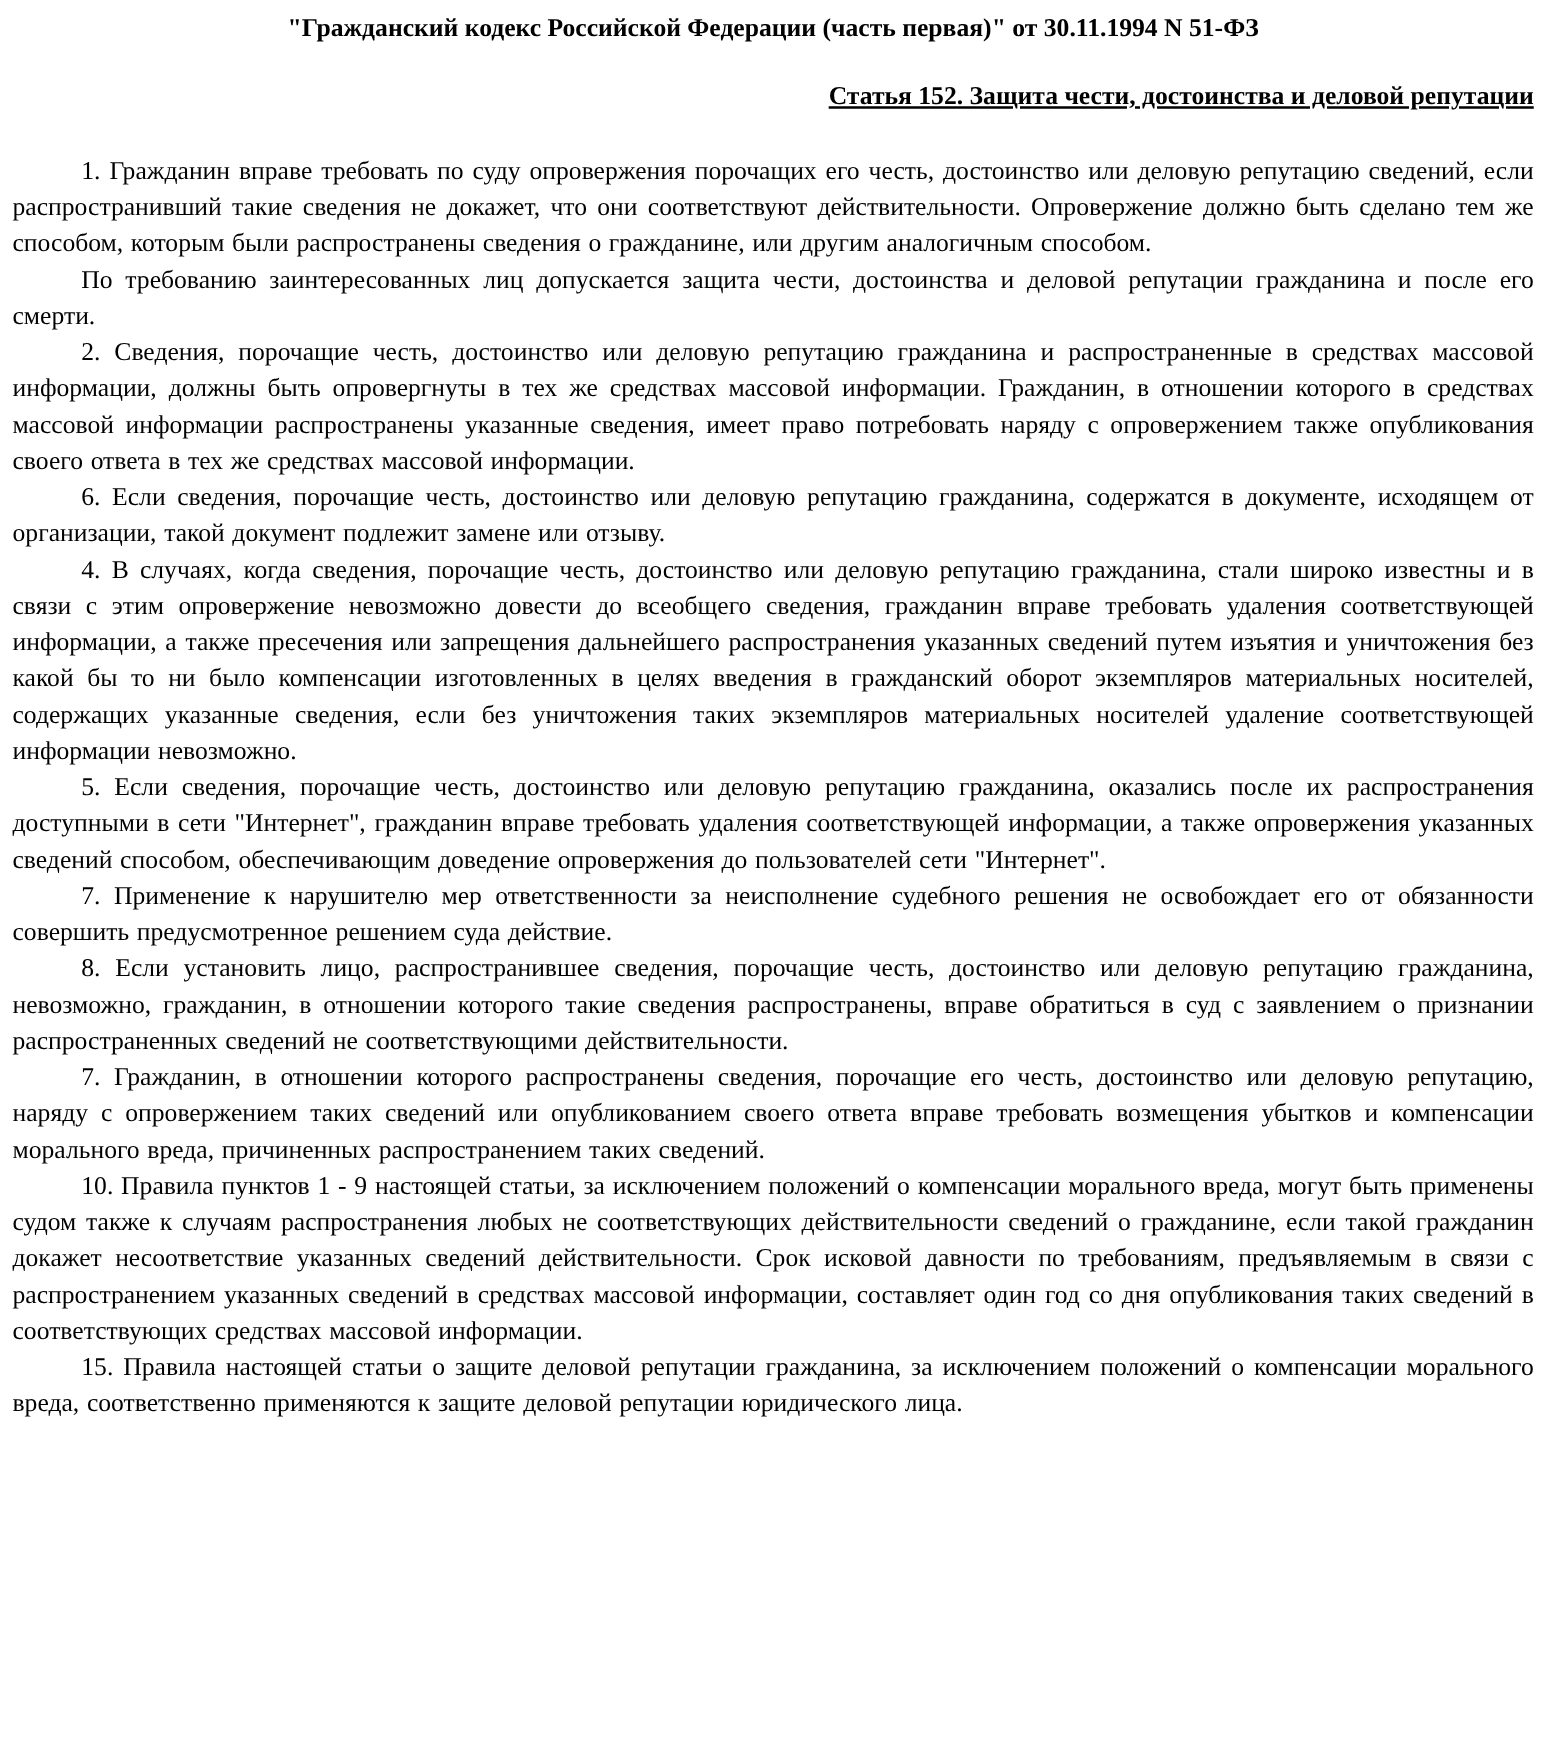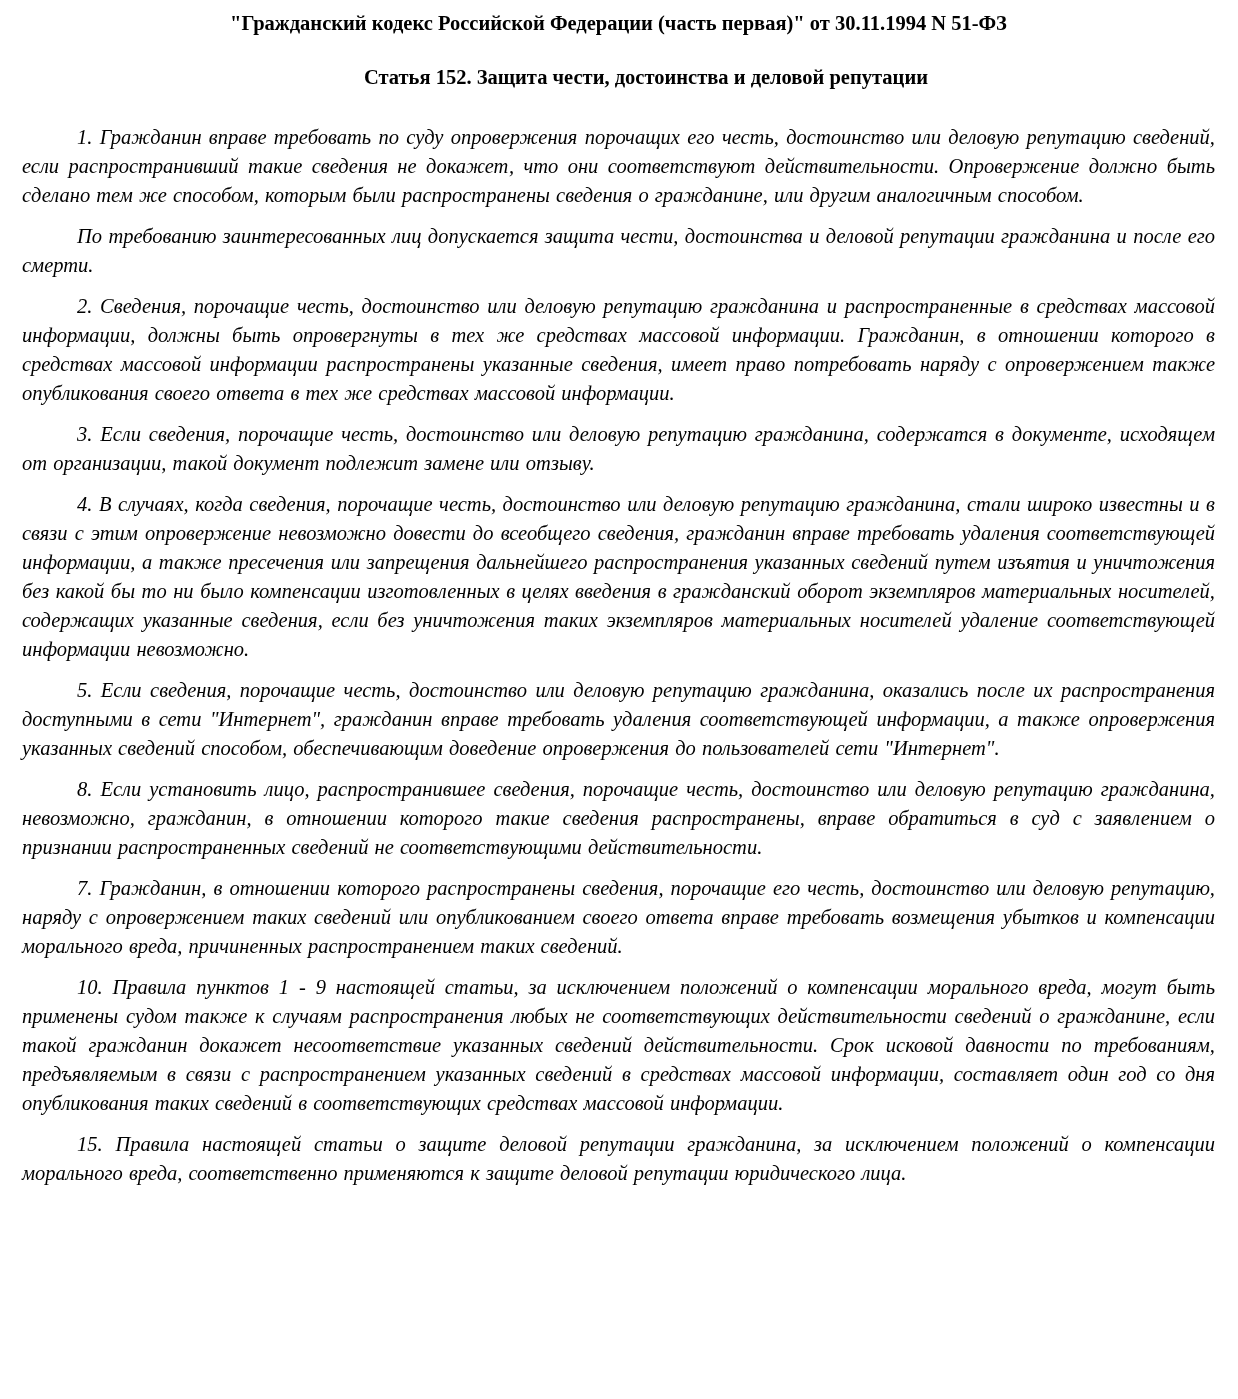--- a/index.html
+++ b/index.html
@@ -21,44 +21,45 @@
   .doc-title {
     font-size: 20.5px;
     font-weight: bold;
     text-align: center;
     margin: 0 0 25px 0;
     line-height: 29px;
   }
   .article-heading {
     font-size: 20.5px;
     font-weight: bold;
-    text-align: center;
+    text-align: right;
     text-indent: 55px;
     margin: 0 0 31px 0;
     line-height: 29px;
+    text-decoration: underline;
   }
   .para {
-    margin: 12px;
+    margin: 0;
     text-align: justify;
     text-indent: 55px;
     word-spacing: 1px;
-    font-style: italic;
   }
 </style>
 </head>
 <body>
 
 <div class="page">
   <div class="doc-title">"Гражданский кодекс Российской Федерации (часть первая)" от 30.11.1994 N 51-ФЗ</div>
   <div class="article-heading">Статья 152. Защита чести, достоинства и деловой репутации</div>
   <div class="article-body">
       <p class="para">1. Гражданин вправе требовать по суду опровержения порочащих его честь, достоинство или деловую репутацию сведений, если распространивший такие сведения не докажет, что они соответствуют действительности. Опровержение должно быть сделано тем же способом, которым были распространены сведения о гражданине, или другим аналогичным способом.</p>
       <p class="para">По требованию заинтересованных лиц допускается защита чести, достоинства и деловой репутации гражданина и после его смерти.</p>
       <p class="para">2. Сведения, порочащие честь, достоинство или деловую репутацию гражданина и распространенные в средствах массовой информации, должны быть опровергнуты в тех же средствах массовой информации. Гражданин, в отношении которого в средствах массовой информации распространены указанные сведения, имеет право потребовать наряду с опровержением также опубликования своего ответа в тех же средствах массовой информации.</p>
-      <p class="para">3. Если сведения, порочащие честь, достоинство или деловую репутацию гражданина, содержатся в документе, исходящем от организации, такой документ подлежит замене или отзыву.</p>
+      <p class="para">6. Если сведения, порочащие честь, достоинство или деловую репутацию гражданина, содержатся в документе, исходящем от организации, такой документ подлежит замене или отзыву.</p>
       <p class="para">4. В случаях, когда сведения, порочащие честь, достоинство или деловую репутацию гражданина, стали широко известны и в связи с этим опровержение невозможно довести до всеобщего сведения, гражданин вправе требовать удаления соответствующей информации, а также пресечения или запрещения дальнейшего распространения указанных сведений путем изъятия и уничтожения без какой бы то ни было компенсации изготовленных в целях введения в гражданский оборот экземпляров материальных носителей, содержащих указанные сведения, если без уничтожения таких экземпляров материальных носителей удаление соответствующей информации невозможно.</p>
       <p class="para">5. Если сведения, порочащие честь, достоинство или деловую репутацию гражданина, оказались после их распространения доступными в сети "Интернет", гражданин вправе требовать удаления соответствующей информации, а также опровержения указанных сведений способом, обеспечивающим доведение опровержения до пользователей сети "Интернет".</p>
+      <p class="para">7. Применение к нарушителю мер ответственности за неисполнение судебного решения не освобождает его от обязанности совершить предусмотренное решением суда действие.</p>
       <p class="para">8. Если установить лицо, распространившее сведения, порочащие честь, достоинство или деловую репутацию гражданина, невозможно, гражданин, в отношении которого такие сведения распространены, вправе обратиться в суд с заявлением о признании распространенных сведений не соответствующими действительности.</p>
       <p class="para">7. Гражданин, в отношении которого распространены сведения, порочащие его честь, достоинство или деловую репутацию, наряду с опровержением таких сведений или опубликованием своего ответа вправе требовать возмещения убытков и компенсации морального вреда, причиненных распространением таких сведений.</p>
       <p class="para">10. Правила пунктов 1 - 9 настоящей статьи, за исключением положений о компенсации морального вреда, могут быть применены судом также к случаям распространения любых не соответствующих действительности сведений о гражданине, если такой гражданин докажет несоответствие указанных сведений действительности. Срок исковой давности по требованиям, предъявляемым в связи с распространением указанных сведений в средствах массовой информации, составляет один год со дня опубликования таких сведений в соответствующих средствах массовой информации.</p>
       <p class="para">15. Правила настоящей статьи о защите деловой репутации гражданина, за исключением положений о компенсации морального вреда, соответственно применяются к защите деловой репутации юридического лица.</p>
     </div>
 </div>
 
 </body></html>

